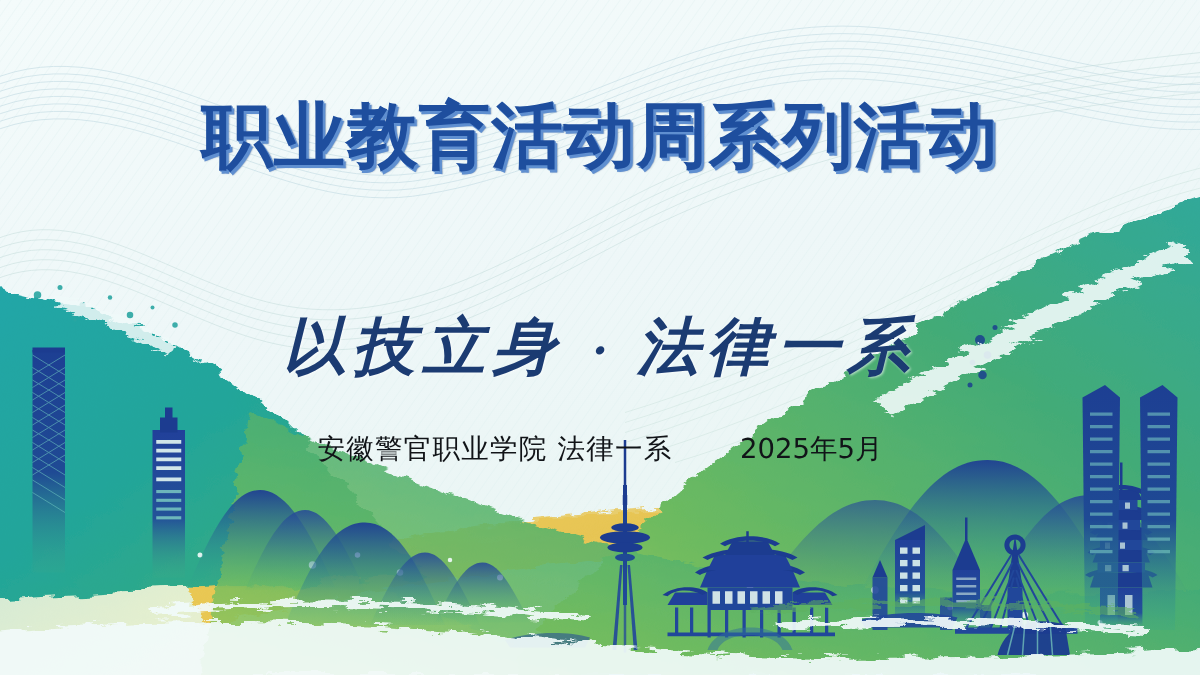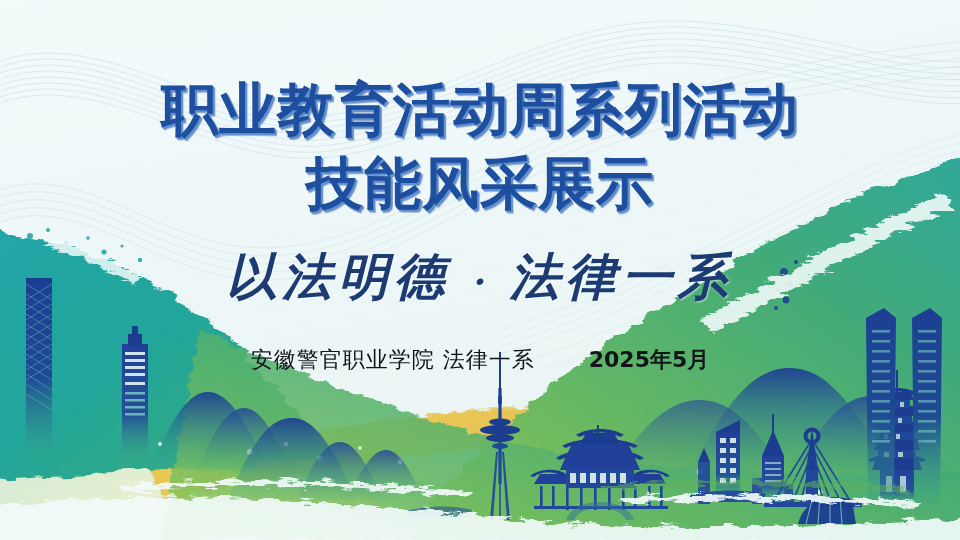--- a/index.html
+++ b/index.html
@@ -46,21 +46,21 @@
   .calli .dot{font-size:36px;vertical-align:middle;letter-spacing:0;}
 
   .footline{
     position:absolute;width:960px;text-align:center;top:345px;
     font-family:"DejaVu Serif","Liberation Serif",serif;
     font-size:22px;line-height:30px;color:#111418;
     white-space:nowrap;
   }
   .footline .org{letter-spacing:1px;margin-top:12px;}
   .footline .gap{display:inline-block;width:40px;}
-  .footline .date{font-weight:bold;font-family:"DejaVu Sans","Liberation Sans",sans-serif;letter-spacing:0;}
+  .footline .date{font-weight:normal;font-family:"DejaVu Sans","Liberation Sans",sans-serif;letter-spacing:0;}
 </style>
 </head>
 <body>
 
 <div id="poster">
 
   <svg class="layer" viewBox="0 0 960 540" preserveAspectRatio="none">
     <defs>
       <pattern id="diag" width="7" height="7" patternUnits="userSpaceOnUse" patternTransform="rotate(35)">
         <line x1="0" y1="0" x2="0" y2="7" stroke="#dff0f0" stroke-width="1.1"></line>
@@ -512,24 +512,23 @@
       <path d="M46,236 C80,244 112,258 140,276 L134,286 C106,268 76,254 44,246 Z"></path>
     </g>
 
     <g filter="url(#rough4)" fill="#5fb25e" opacity="0.55">
       <path d="M600,486 C700,476 810,478 910,488 L908,494 C810,484 702,482 602,492 Z"></path>
     </g>
   </svg>
 
   <div class="textwrap">
     <div class="title-line" id="title1">职业教育活动周系列活动</div>
-    <div class="title-line" id="title2">技能风采展示</div>
 
     <div class="calli">
-      <span>以法明德</span>
+      <span>以技立身</span>
       <span class="dot">·</span>
       <span>法律一系</span>
     </div>
 
     <div class="footline">
       <span class="org">安徽警官职业学院 法律一系</span>
       <span class="gap"></span>
       <span class="date">2025年5月</span>
     </div>
   </div>

